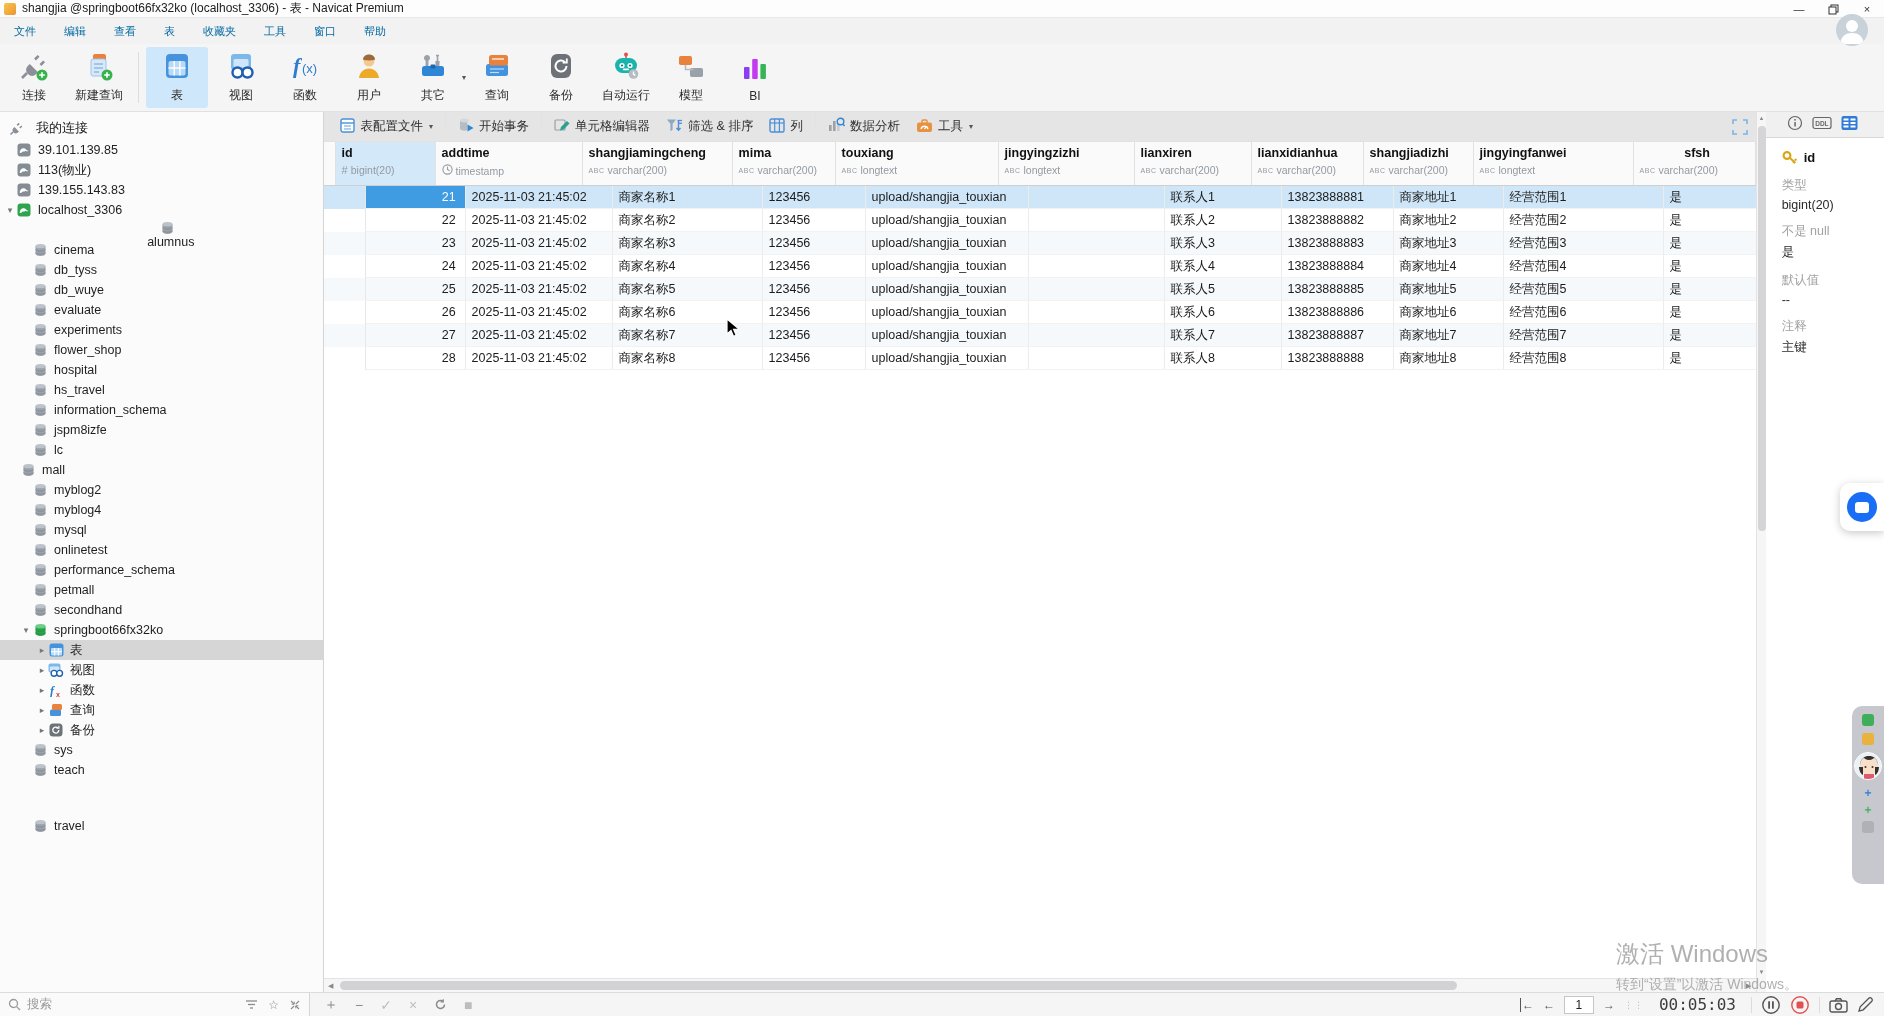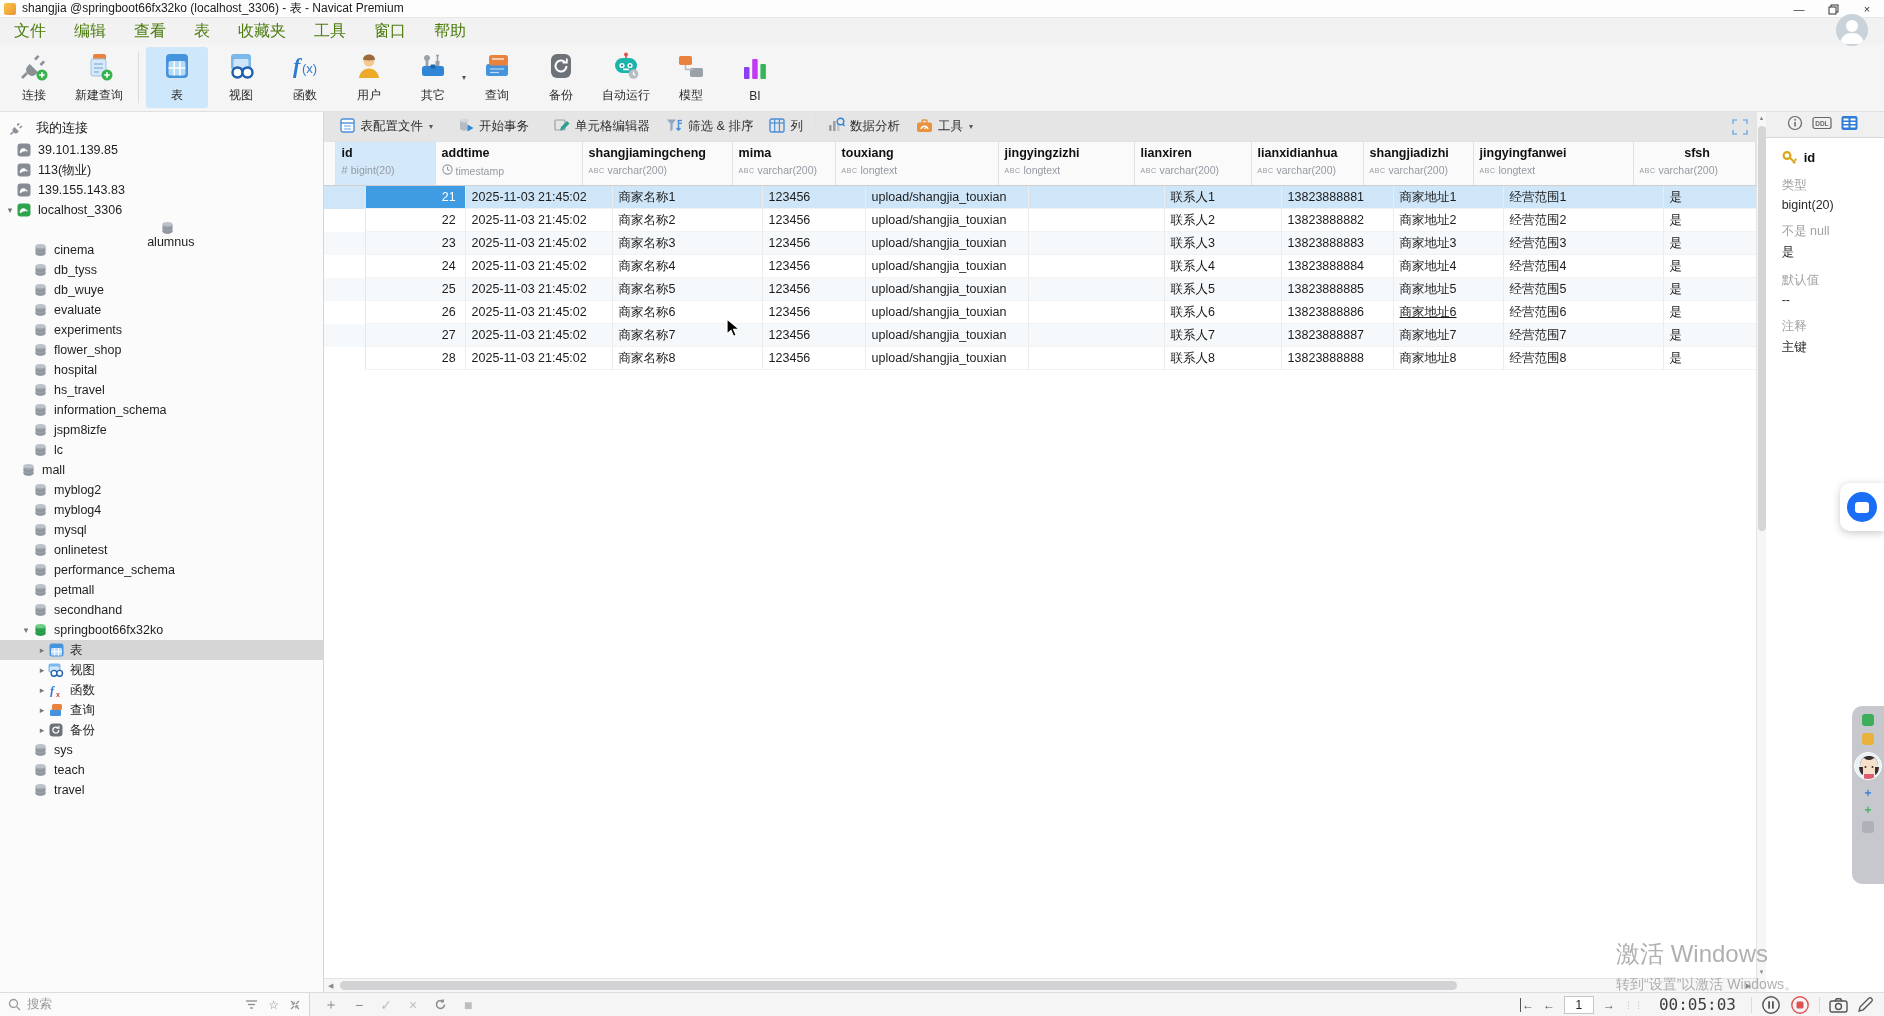--- a/index.html
+++ b/index.html
@@ -8,21 +8,21 @@
 
   
   .titlebar { position:absolute; left:0; top:0; width:1884px; height:18px; background:#fdfdfd; border-bottom:1px solid #e8e8e8; display:flex; align-items:center; padding-left:4px; }
   .titlebar .appicon { width:12px; height:12px; border-radius:2px; background:linear-gradient(135deg,#f6c54b 0%,#f2a93b 60%,#e8913f 100%); margin-right:6px; flex:0 0 auto; }
   .titlebar .ttext { font-size:12px; color:#1b1b1b; white-space:nowrap; }
   .winbtns { position:absolute; right:0; top:0; height:18px; display:flex; }
   .winbtn { width:34px; height:18px; display:flex; align-items:center; justify-content:center; color:#333; font-size:11px; }
 
   
   .menubar { position:absolute; left:0; top:18px; width:1884px; height:26px; background:#f2f2f3; display:flex; align-items:center; }
-  .menuitem { padding:0 14px; font-size:16px; color:#4d7c0f; height:100%; display:flex; align-items:center; }
+  .menuitem { padding:0 14px; font-size:11px; color:#0369a1; height:100%; display:flex; align-items:center; }
 
   
   .toolbar { position:absolute; left:0; top:44px; width:1884px; height:68px; background:#f5f5f6; border-bottom:1px solid #e0e0e0; display:flex; align-items:stretch; padding-left:2px; }
   .toolbtn { min-width:62px; padding:0 8px; display:flex; flex-direction:column; align-items:center; justify-content:center; gap:3px; border-radius:3px; margin:3px 1px; position:relative; }
   .toolbtn.active { background:#cfe7fa; }
   .toolbtn .tlabel { font-size:12px; color:#2b2b2b; white-space:nowrap; }
   .tool-sep { width:1px; background:#ddd; margin:8px 6px; }
   .toolbtn .dd { position:absolute; right:-2px; top:26px; font-size:8px; color:#555; }
   .toolbar-avatar { position:absolute; right:16px; top:14px; width:32px; height:32px; border-radius:50%; background:#c8d2d8; overflow:hidden; }
 
@@ -623,21 +623,21 @@
           <span class="tree-chev"></span>
           <span class="tree-icon">
             <svg width="13" height="14" viewBox="0 0 13 14">
               <path d="M1.5 3.2v7.6c0 1.2 2.2 2.2 5 2.2s5-1 5-2.2V3.2z" fill="#9aa1a9"></path>
               <path d="M1.5 6.8c1 .8 2.9 1.3 5 1.3s4-.5 5-1.3M1.5 9.9c1 .8 2.9 1.3 5 1.3s4-.5 5-1.3" stroke="#858c93" fill="none"></path>
               <ellipse cx="6.5" cy="3.2" rx="5" ry="2.1" fill="#bcc2c9"></ellipse>
             </svg>
           </span>
           <span>teach</span>
         </div>
-        <div class="tree-row" style="padding-left: 20px;">
+        <div class="tree-row" style="padding-left: 20px; margin-top: 36px;">
           <span class="tree-chev"></span>
           <span class="tree-icon">
             <svg width="13" height="14" viewBox="0 0 13 14">
               <path d="M1.5 3.2v7.6c0 1.2 2.2 2.2 5 2.2s5-1 5-2.2V3.2z" fill="#9aa1a9"></path>
               <path d="M1.5 6.8c1 .8 2.9 1.3 5 1.3s4-.5 5-1.3M1.5 9.9c1 .8 2.9 1.3 5 1.3s4-.5 5-1.3" stroke="#858c93" fill="none"></path>
               <ellipse cx="6.5" cy="3.2" rx="5" ry="2.1" fill="#bcc2c9"></ellipse>
             </svg>
           </span>
           <span>travel</span>
         </div>
@@ -874,21 +874,21 @@
           <div class="grid-row">
             <div class="g-sel"></div>
             <div class="g-cell idcell" style="width: 100px; flex: 0 0 auto;">26</div>
             <div class="g-cell" style="width: 147px; flex: 0 0 auto;">2025-11-03 21:45:02</div>
             <div class="g-cell" style="width: 150px; flex: 0 0 auto;">商家名称6</div>
             <div class="g-cell" style="width: 103px; flex: 0 0 auto;">123456</div>
             <div class="g-cell" style="width: 163px; flex: 0 0 auto;">upload/shangjia_touxian</div>
             <div class="g-cell" style="width: 136px; flex: 0 0 auto;"></div>
             <div class="g-cell" style="width: 117px; flex: 0 0 auto;">联系人6</div>
             <div class="g-cell" style="width: 112px; flex: 0 0 auto;">13823888886</div>
-            <div class="g-cell" style="width: 110px; flex: 0 0 auto; text-decoration: underline;">商家地址6</div>
+            <div class="g-cell" style="width: 110px; flex: 0 0 auto;">商家地址6</div>
             <div class="g-cell" style="width: 160px; flex: 0 0 auto;">经营范围6</div>
             <div class="g-cell" style="width: 122px; flex: 0 0 auto;">是</div>
           </div>
           <div class="grid-row alt">
             <div class="g-sel"></div>
             <div class="g-cell idcell" style="width: 100px; flex: 0 0 auto;">27</div>
             <div class="g-cell" style="width: 147px; flex: 0 0 auto;">2025-11-03 21:45:02</div>
             <div class="g-cell" style="width: 150px; flex: 0 0 auto;">商家名称7</div>
             <div class="g-cell" style="width: 103px; flex: 0 0 auto;">123456</div>
             <div class="g-cell" style="width: 163px; flex: 0 0 auto;">upload/shangjia_touxian</div>

